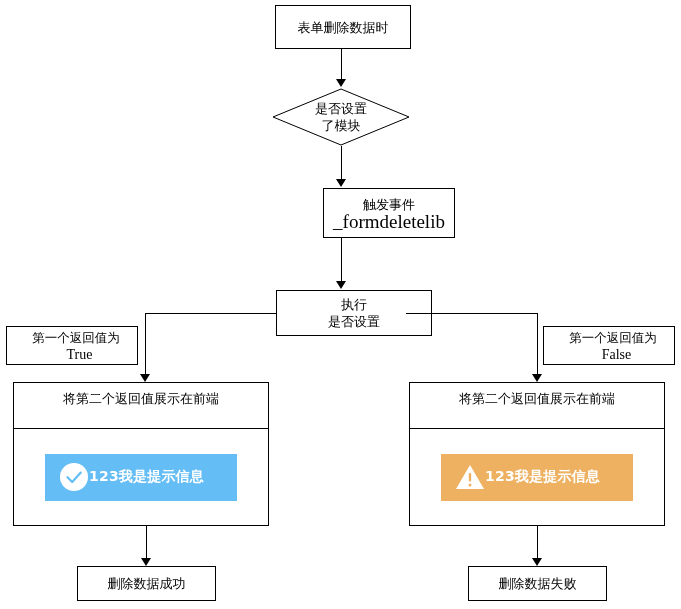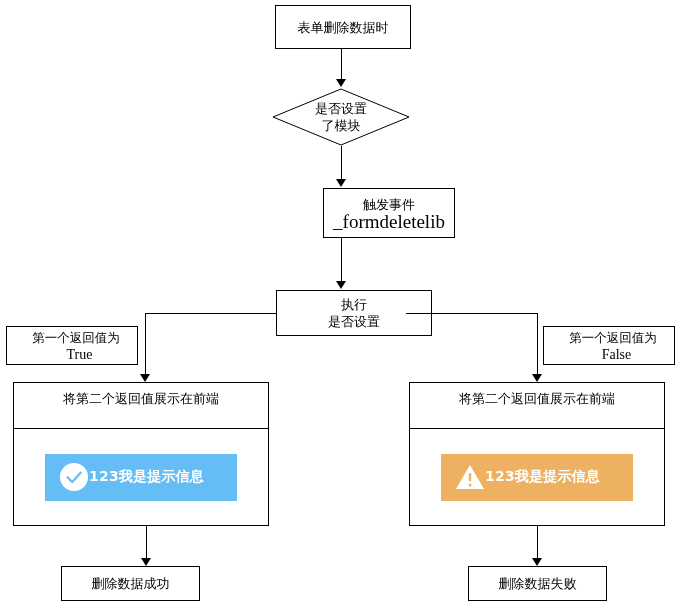--- a/index.html
+++ b/index.html
@@ -213,21 +213,21 @@
       </div>
     </div>
   </div>
 
   <div class="edge edge-v" style="left:146px; top:526px; height:33px;"></div>
   <div class="arrow" style="left:141px; top:558px;"></div>
 
   <div class="edge edge-v" style="left:537px; top:526px; height:33px;"></div>
   <div class="arrow" style="left:532px; top:558px;"></div>
 
-  <div class="node" style="left:61px; top:566px; width:139px; height:35px;text-align:center;">
+  <div class="node" style="left:77px; top:566px; width:139px; height:35px;text-align:center;">
     <span class="ln">删除数据成功</span>
   </div>
 
   <div class="node" style="left:468px; top:566px; width:139px; height:35px;">
     <span class="ln">删除数据失败</span>
   </div>
 
 </div>
 
 </body></html>

